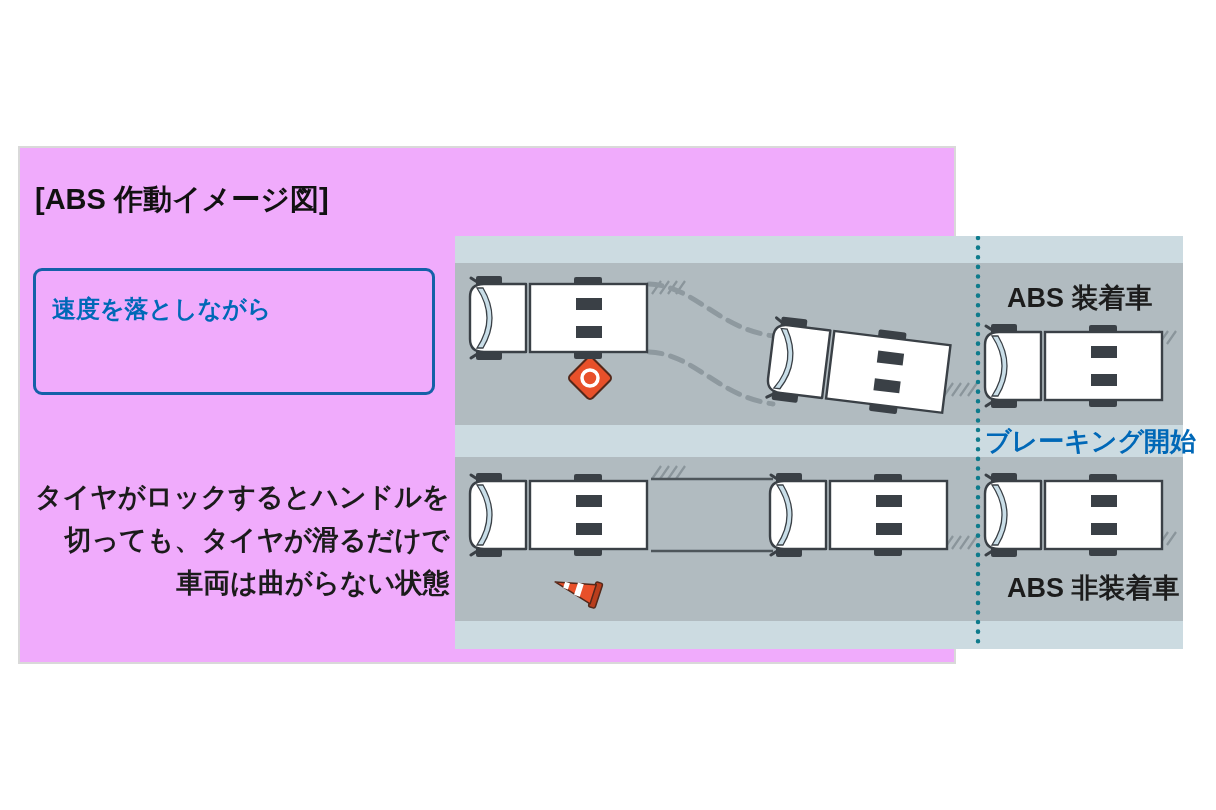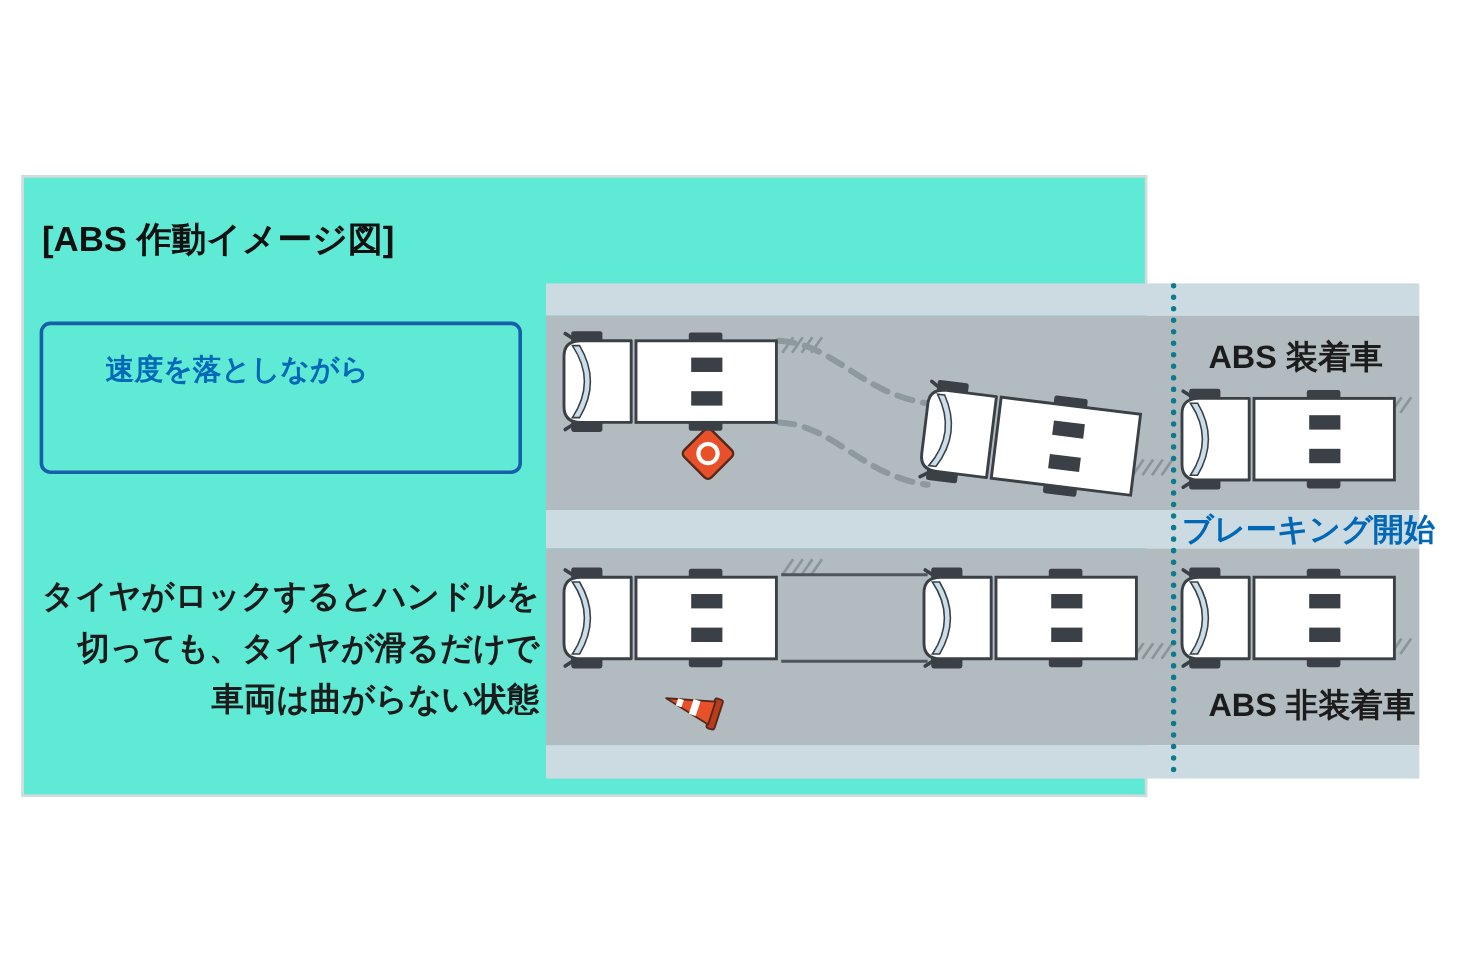--- a/index.html
+++ b/index.html
@@ -4,33 +4,33 @@
 <style>
   html,body{margin:0;padding:0;}
   body{
     width:1216px;height:810px;position:relative;overflow:hidden;
     background:#ffffff;
     font-family:"Liberation Sans","DejaVu Sans",sans-serif;
     color:#1b1b1b;
   }
   .card{
     position:absolute;left:18px;top:146px;width:938px;height:518px;
-    box-sizing:border-box;background:#5eead4;border:2px solid #d9d9d9;
+    box-sizing:border-box;background:#f0abfc;border:2px solid #d9d9d9;
   }
   .page-title{
     position:absolute;left:15px;top:32px;
     font-size:29px;font-weight:bold;color:#111111;white-space:nowrap;
   }
   .callout{
     position:absolute;left:13px;top:120px;width:402px;height:127px;
     box-sizing:border-box;border:3px solid #1560a8;border-radius:9px;
     padding:15px 16px 0 16px;
   }
   .callout .line{
-    font-size:24px;font-weight:bold;color:#0068b7;line-height:45px;white-space:nowrap;margin-left:36px;
+    font-size:24px;font-weight:bold;color:#0068b7;line-height:45px;white-space:nowrap;
   }
   .description{
     position:absolute;left:15px;top:328px;text-align:right;
   }
   .description .line{
     font-size:27px;font-weight:600;color:#1b1b1b;line-height:43px;white-space:nowrap;
   }
   .diagram{
     position:absolute;left:435px;top:88px;width:728px;height:413px;
   }

